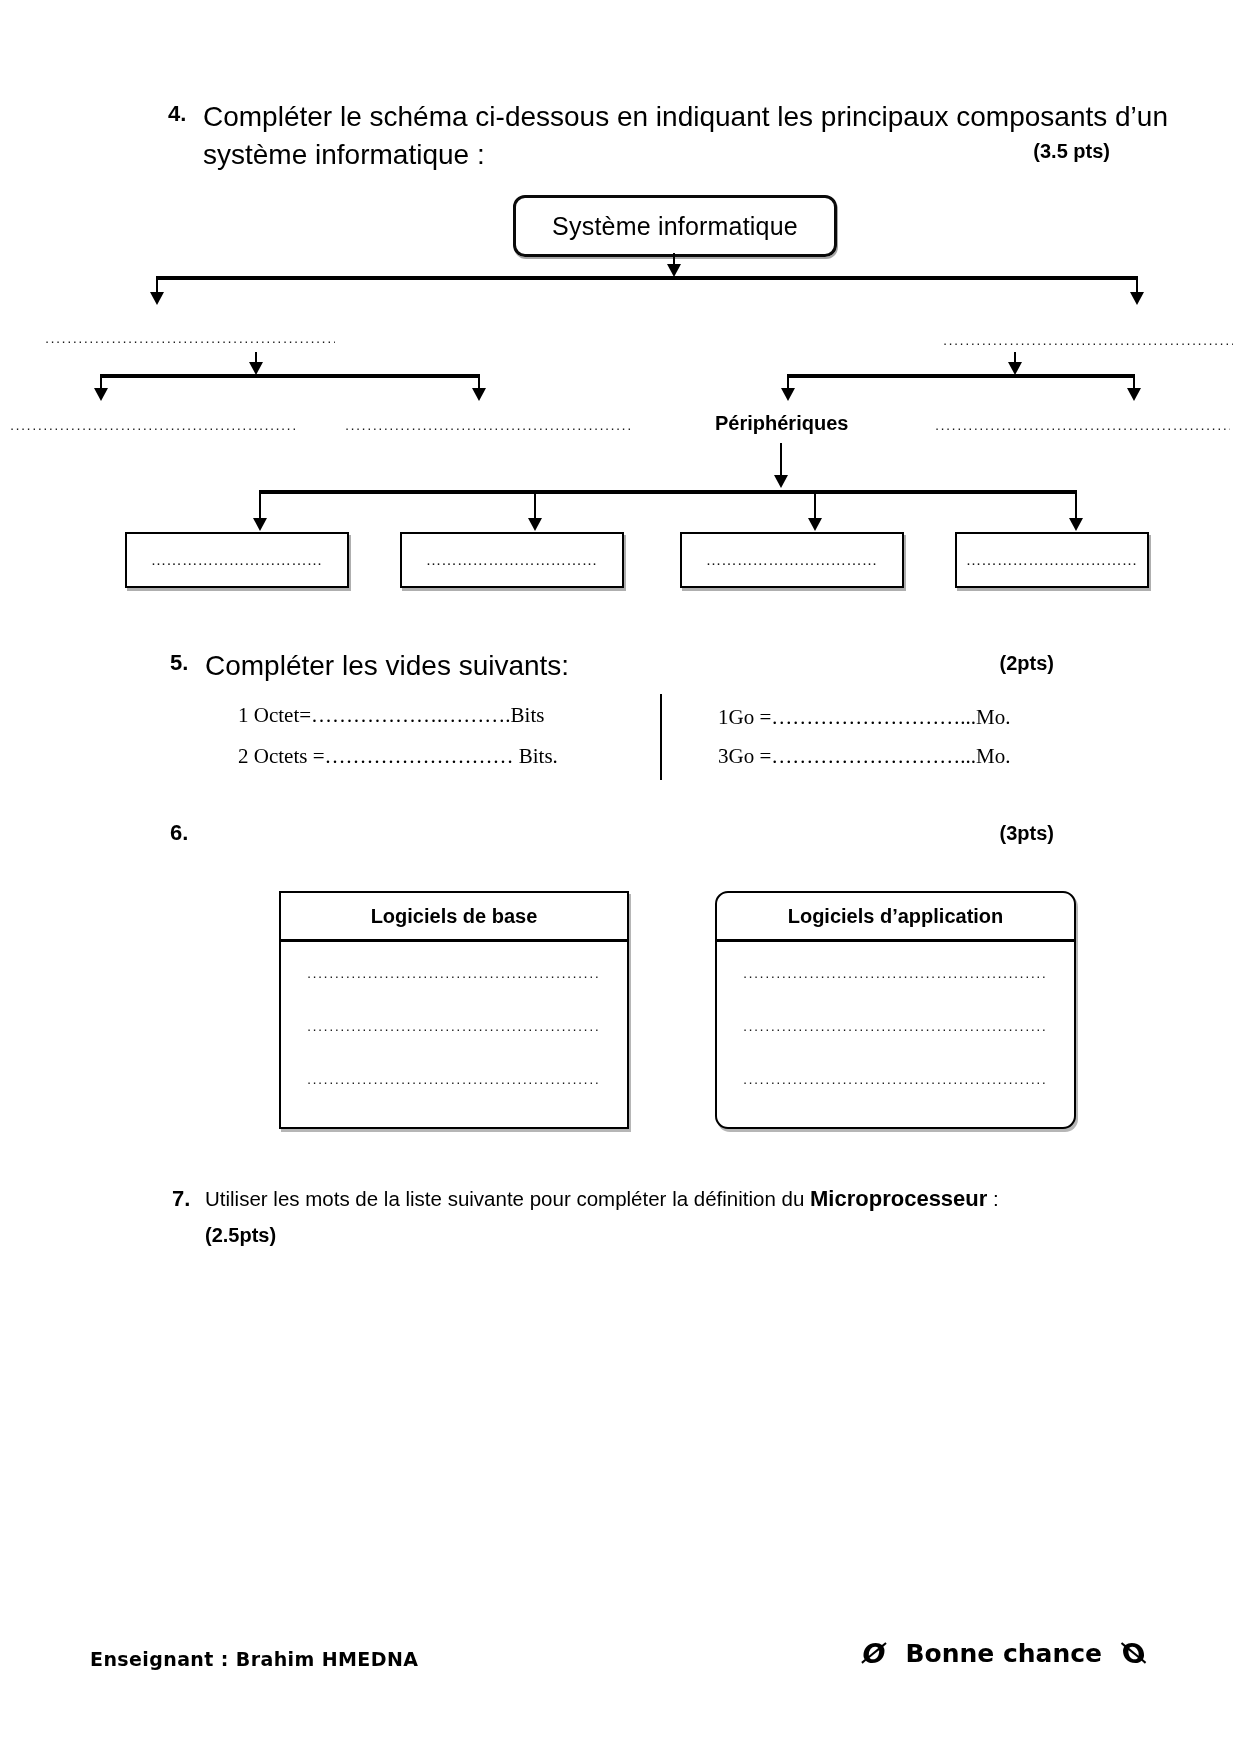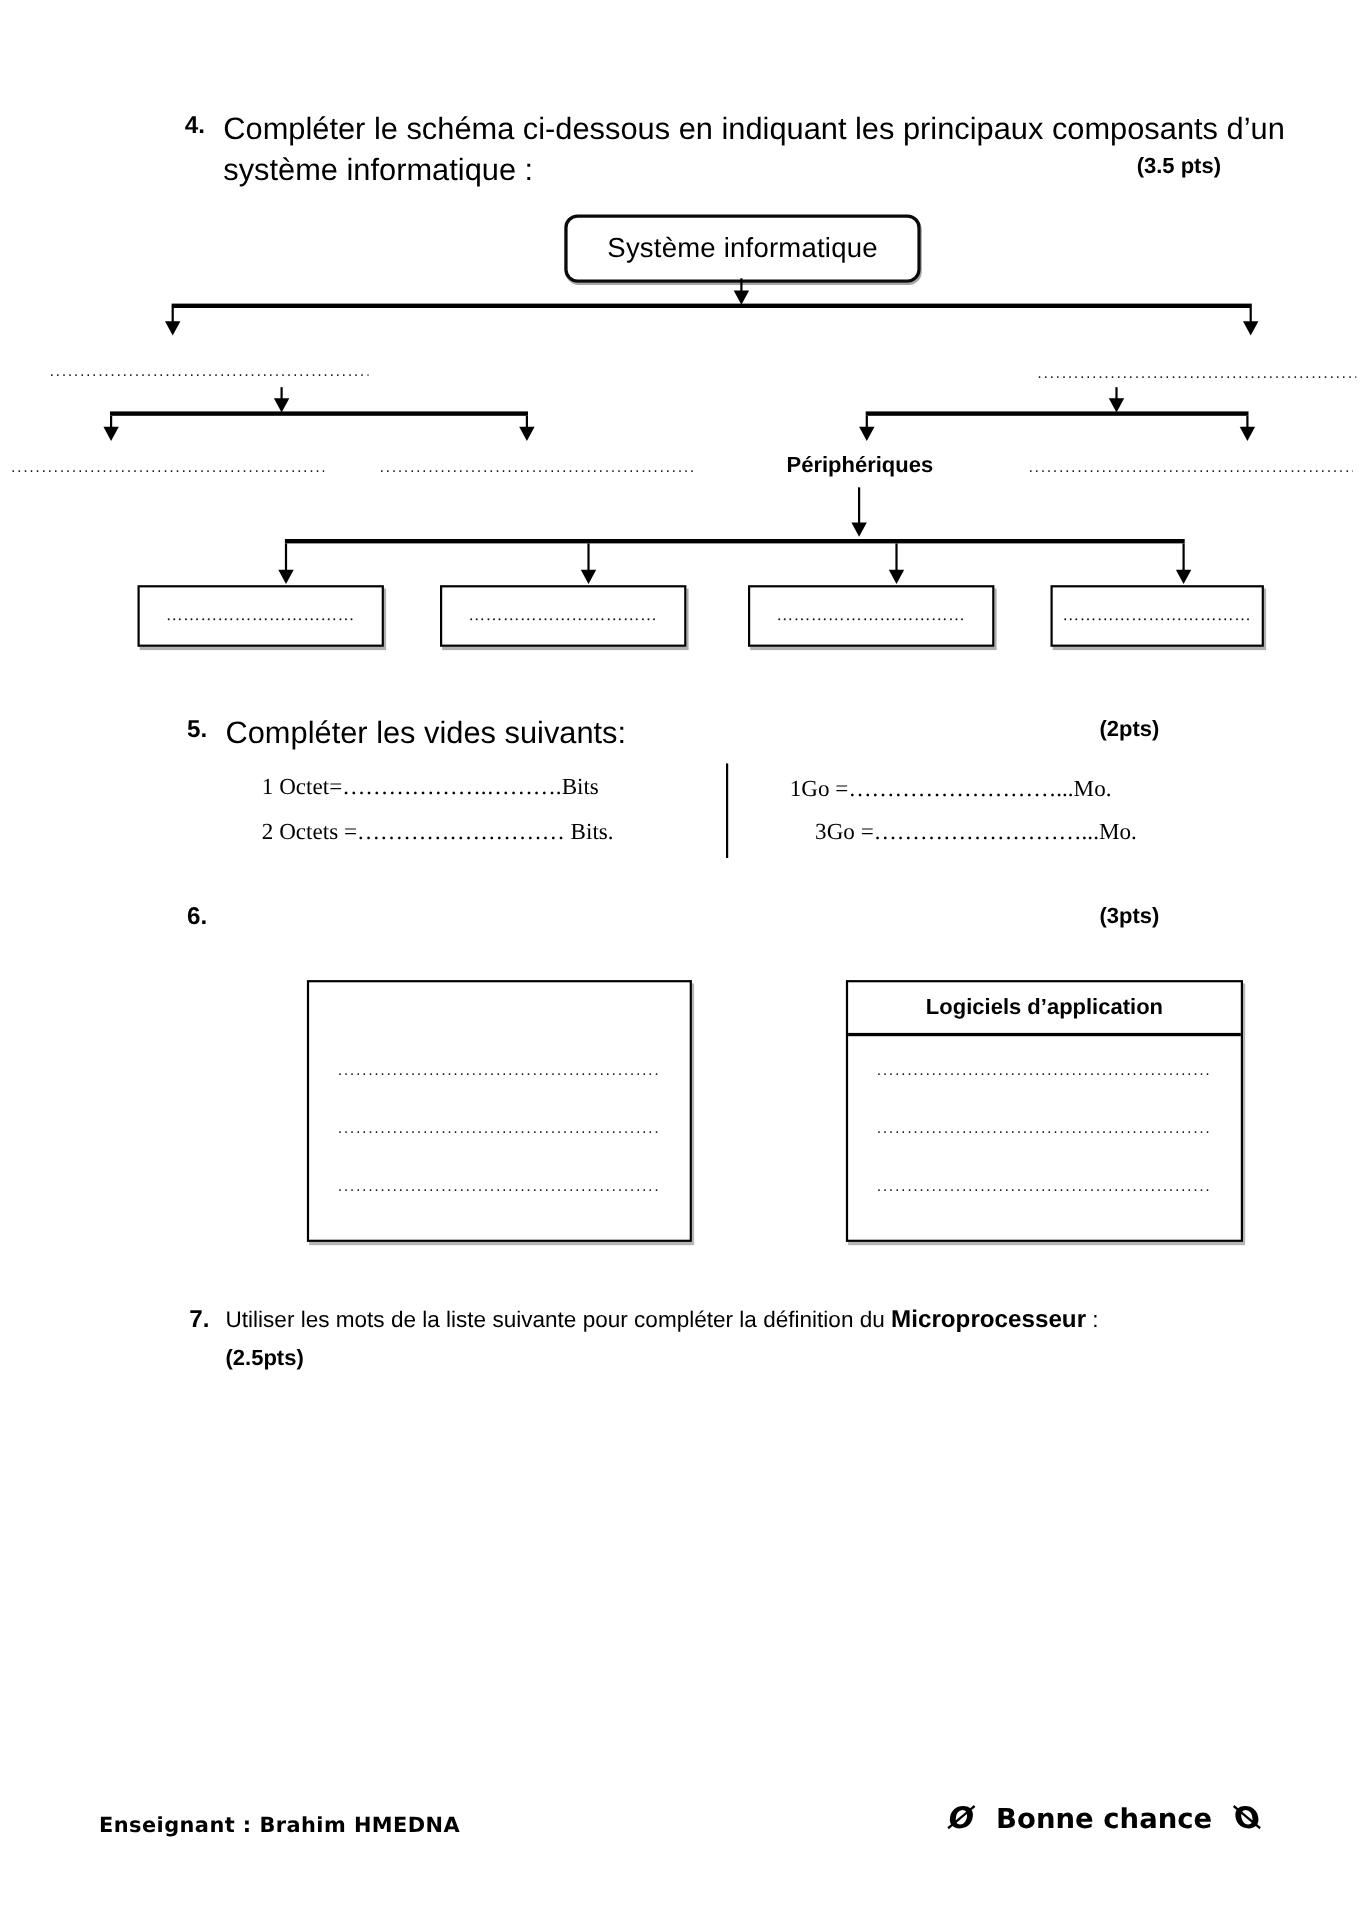--- a/index.html
+++ b/index.html
@@ -152,32 +152,33 @@
   </div>
 
   <div class="abs qnum" style="left:170px; top:650px;">5.</div>
   <div class="abs qtext" style="left:205px; top:650px;">Compléter les vides suivants:</div>
   <div class="abs pts" style="right:186px; top:652px;">(2pts)</div>
 
   <div class="q5row" style="left:238px; top:703px;">1 Octet=……………….……….Bits</div>
   <div class="q5row" style="left:238px; top:744px;">2 Octets =……………………… Bits.</div>
   <div class="divider"></div>
   <div class="q5row" style="left:718px; top:705px;">1Go =………………………...Mo.</div>
-  <div class="q5row" style="left:741px; top:744px;">3Go =………………………...Mo.</div>
+  <div class="q5row" style="left:718px; top:744px;">3Go =………………………...Mo.</div>
 
   <div class="abs qnum" style="left:170px; top:820px;">6.</div>
   <div class="abs pts" style="right:186px; top:822px;">(3pts)</div>
 
   <div class="table" style="left:279px; width:346px;">
+    <div class="hdr">Logiciels de base</div>
     <div class="trow" style="top:73px;">................................................................................</div>
     <div class="trow" style="top:126px;">................................................................................</div>
     <div class="trow" style="top:179px;">................................................................................</div>
   </div>
 
-  <div class="table" style="left:769px; width:357px;">
+  <div class="table" style="left:715px; width:357px;border-radius:13px;">
     <div class="hdr">Logiciels d’application</div>
     <div class="trow" style="top:73px;">................................................................................</div>
     <div class="trow" style="top:126px;">................................................................................</div>
     <div class="trow" style="top:179px;">................................................................................</div>
   </div>
 
   <div class="abs qnum" style="left:172px; top:1186px;">7.</div>
   <div class="q7line">
     <span>Utiliser les mots de la liste suivante pour compléter la définition du </span><b>Microprocesseur</b><span>  :</span>
   </div>

